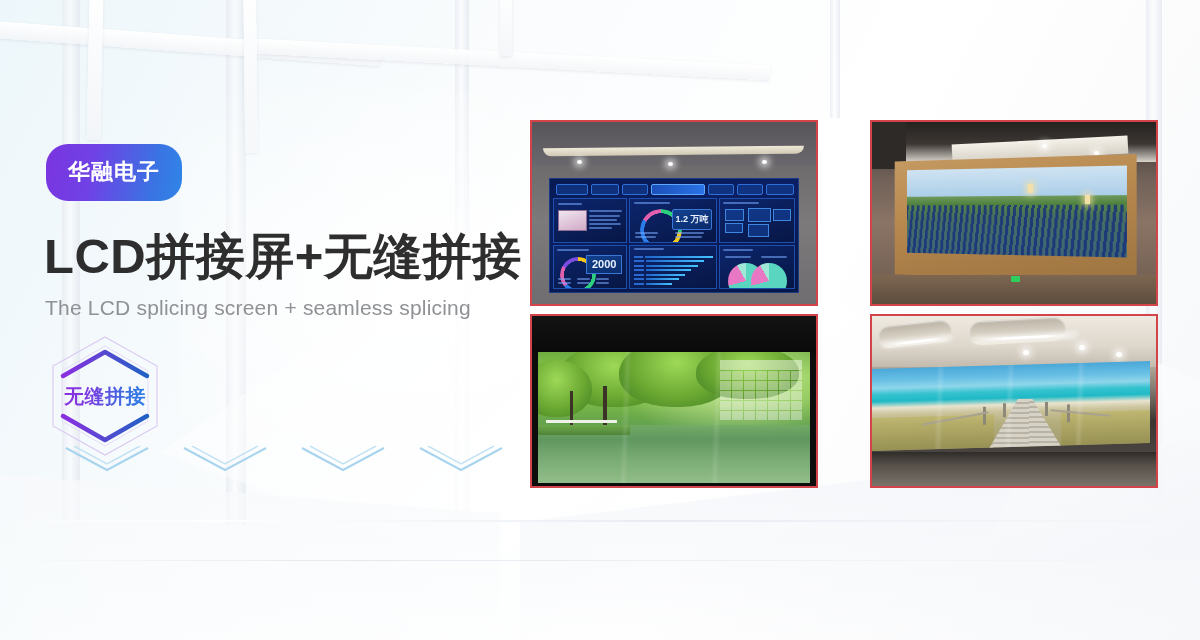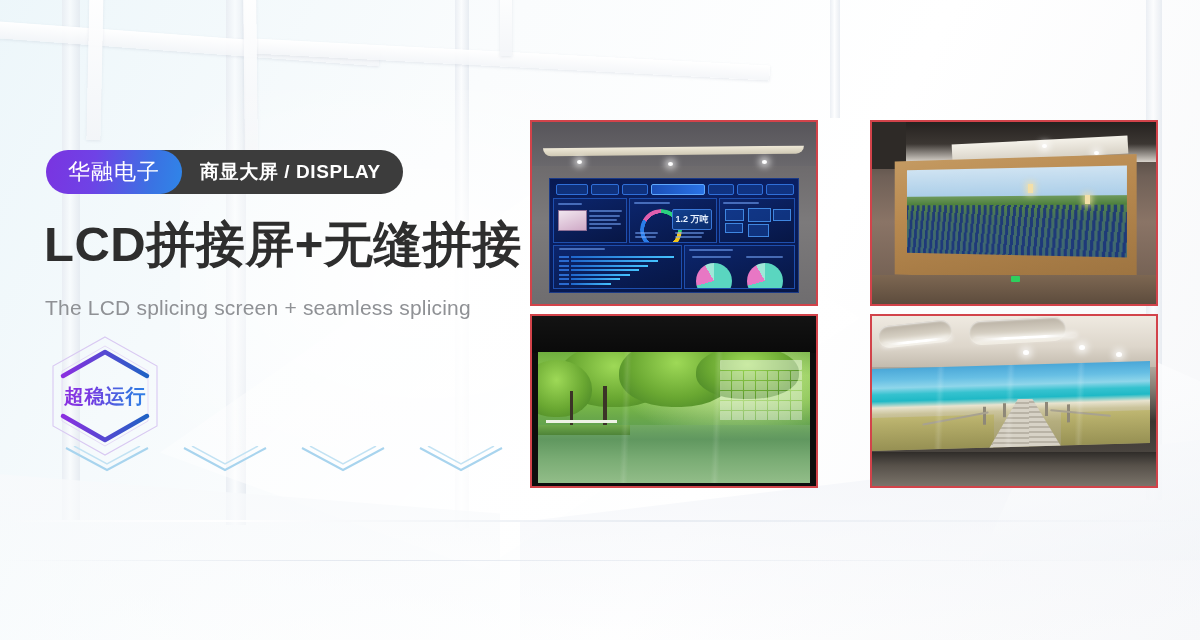--- a/index.html
+++ b/index.html
@@ -94,34 +94,34 @@
     margin-left:-66px;
     color:#ffffff;
     font-size:19px;
     font-weight:700;
     letter-spacing:0.6px;
     white-space:nowrap;
   }
   .badge-brand {
     position:relative;
     z-index:2;
-    height:44px;
+    height:57px;
     display:flex; align-items:center; justify-content:center;
     padding: 0 22px;
     border-radius:22px;
     background: linear-gradient(100deg, #7a34e0 0%, #6f42e6 35%, #3a73e3 78%, #2f86e8 100%);
     color:#ffffff;
     font-size:22px;
-    font-weight:400;
+    font-weight:700;
     letter-spacing:1px;
     white-space:nowrap;
   }
 
   .headline {
-    position:absolute; left:44px; top:212px;
+    position:absolute; left:44px; top:224px;
     font-size:49px;
     font-weight:700;
     color:#2e2e2e;
     letter-spacing:0.5px;
     white-space:nowrap;
   }
   .subline {
     position:absolute; left:45px; top:296px;
     font-size:21px;
     color:#8f9195;
@@ -404,21 +404,20 @@
   </div>
   <div class="deco-chev" style="left:416px; top:446px;">
     <svg width="90" height="30" viewBox="0 0 90 30">
       <polyline points="4,2 45,24 86,2" fill="none" stroke="#a8d4ee" stroke-width="2"></polyline>
       <polyline points="12,0 45,18 78,0" fill="none" stroke="#c2e2f3" stroke-width="1.5"></polyline>
     </svg>
   </div>
 
   <div class="badge-row">
     <div class="badge-brand">华融电子</div>
-    <div class="badge-dark">商显大屏 / DISPLAY</div>
   </div>
 
   <div class="headline">LCD拼接屏+无缝拼接</div>
 
   <div class="subline">The LCD splicing screen + seamless splicing</div>
 
   <div class="hex-row">
 
 
 
@@ -428,21 +427,21 @@
           <linearGradient id="gchev3" x1="0" y1="0" x2="1" y2="0">
             <stop offset="0%" stop-color="#8b2fe0"></stop>
               <stop offset="100%" stop-color="#1f62c4"></stop>
           </linearGradient>
         </defs>
         <polygon points="58,3 110,32 110,92 58,121 6,92 6,32" fill="none" stroke="#d9c9f2" stroke-width="1.1"></polygon>
         <polygon points="58,12 101,37 101,87 58,112 15,87 15,37" fill="none" stroke="#e6dbf7" stroke-width="1"></polygon>
         <polyline points="16,42 58,18 100,42" fill="none" stroke="url(#gchev3)" stroke-width="4.5" stroke-linecap="round" stroke-linejoin="round"></polyline>
         <polyline points="16,82 58,106 100,82" fill="none" stroke="url(#gchev3)" stroke-width="4.5" stroke-linecap="round" stroke-linejoin="round"></polyline>
       </svg>
-      <span class="hex-label">超稳运行</span>
+      <span class="hex-label">无缝拼接</span>
     </div>
 
 
   </div>
 
   <div class="photo ph-tl">
     <div class="inner room-tl">
       <div class="ceil-tl"></div>
       <div class="cove-tl"></div>
       <div class="spot" style="left:16%; top:21%;"></div>
@@ -482,20 +481,31 @@
             <div class="dash-card dc-c">
               <div class="mini-label" style="left:4%; top:7%; width:48%;"></div>
               <div class="flowbox" style="left:6%;  top:24%; width:24%; height:22%;"></div>
               <div class="flowbox" style="left:38%; top:20%; width:28%; height:30%;"></div>
               <div class="flowbox" style="left:72%; top:24%; width:22%; height:22%;"></div>
               <div class="flowbox" style="left:38%; top:58%; width:26%; height:26%;"></div>
               <div class="flowbox" style="left:6%;  top:56%; width:22%; height:18%;"></div>
             </div>
           </div>
           <div class="dash-row">
+            <div class="dash-card dc-a">
+              <div class="mini-label" style="left:4%; top:7%; width:44%;"></div>
+              <div class="donut d2"></div>
+              <div style="position:absolute; right:5%; top:22%; width:48%; height:40%; background:linear-gradient(160deg,#12418f,#0b2b6b); border:1px solid #3a78d8; color:#eaf3ff; font-size:11px; font-weight:700; display:flex; align-items:center; justify-content:center;">2000</div>
+              <div class="mini-label" style="left:6%; top:76%; width:18%;"></div>
+              <div class="mini-label" style="left:32%; top:76%; width:18%;"></div>
+              <div class="mini-label" style="left:58%; top:76%; width:18%;"></div>
+              <div class="mini-label" style="left:6%; top:85%; width:18%;"></div>
+              <div class="mini-label" style="left:32%; top:85%; width:18%;"></div>
+              <div class="mini-label" style="left:58%; top:85%; width:18%;"></div>
+            </div>
             <div class="dash-card dc-b">
               <div class="mini-label" style="left:4%; top:6%; width:36%;"></div>
               <div class="bar-list">
                 <div class="bar-item">
                     <div class="bar-tag"></div>
                     <div class="bar-fill" style="width:88%;"></div>
                   </div>
                 <div class="bar-item">
                     <div class="bar-tag"></div>
                     <div class="bar-fill" style="width:74%;"></div>

